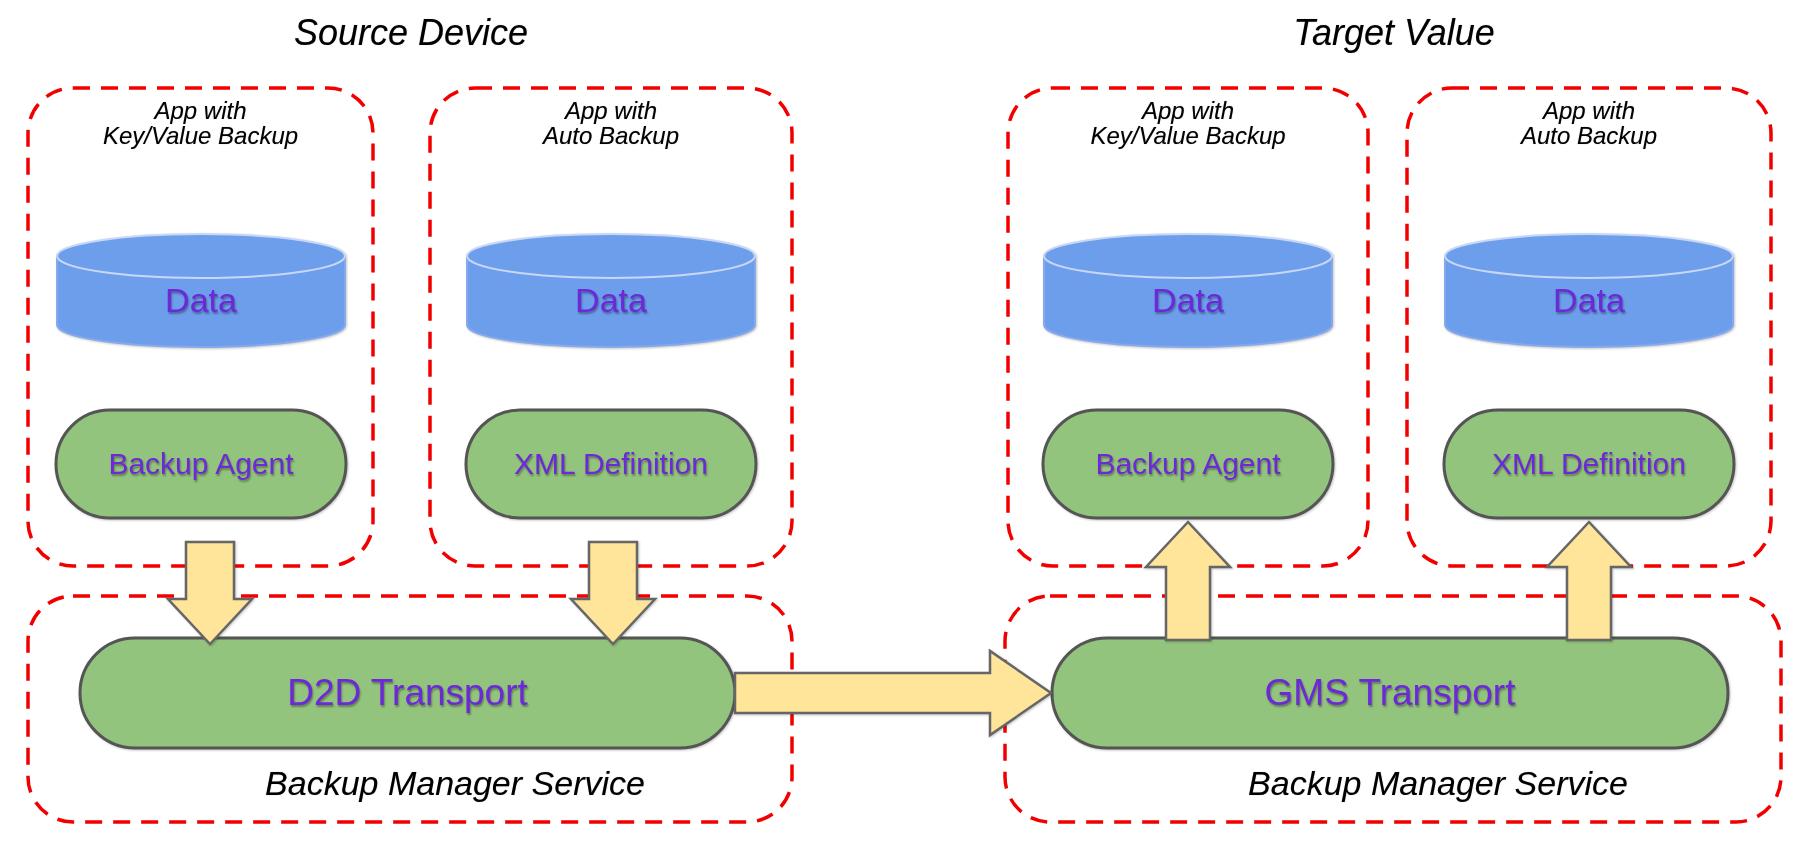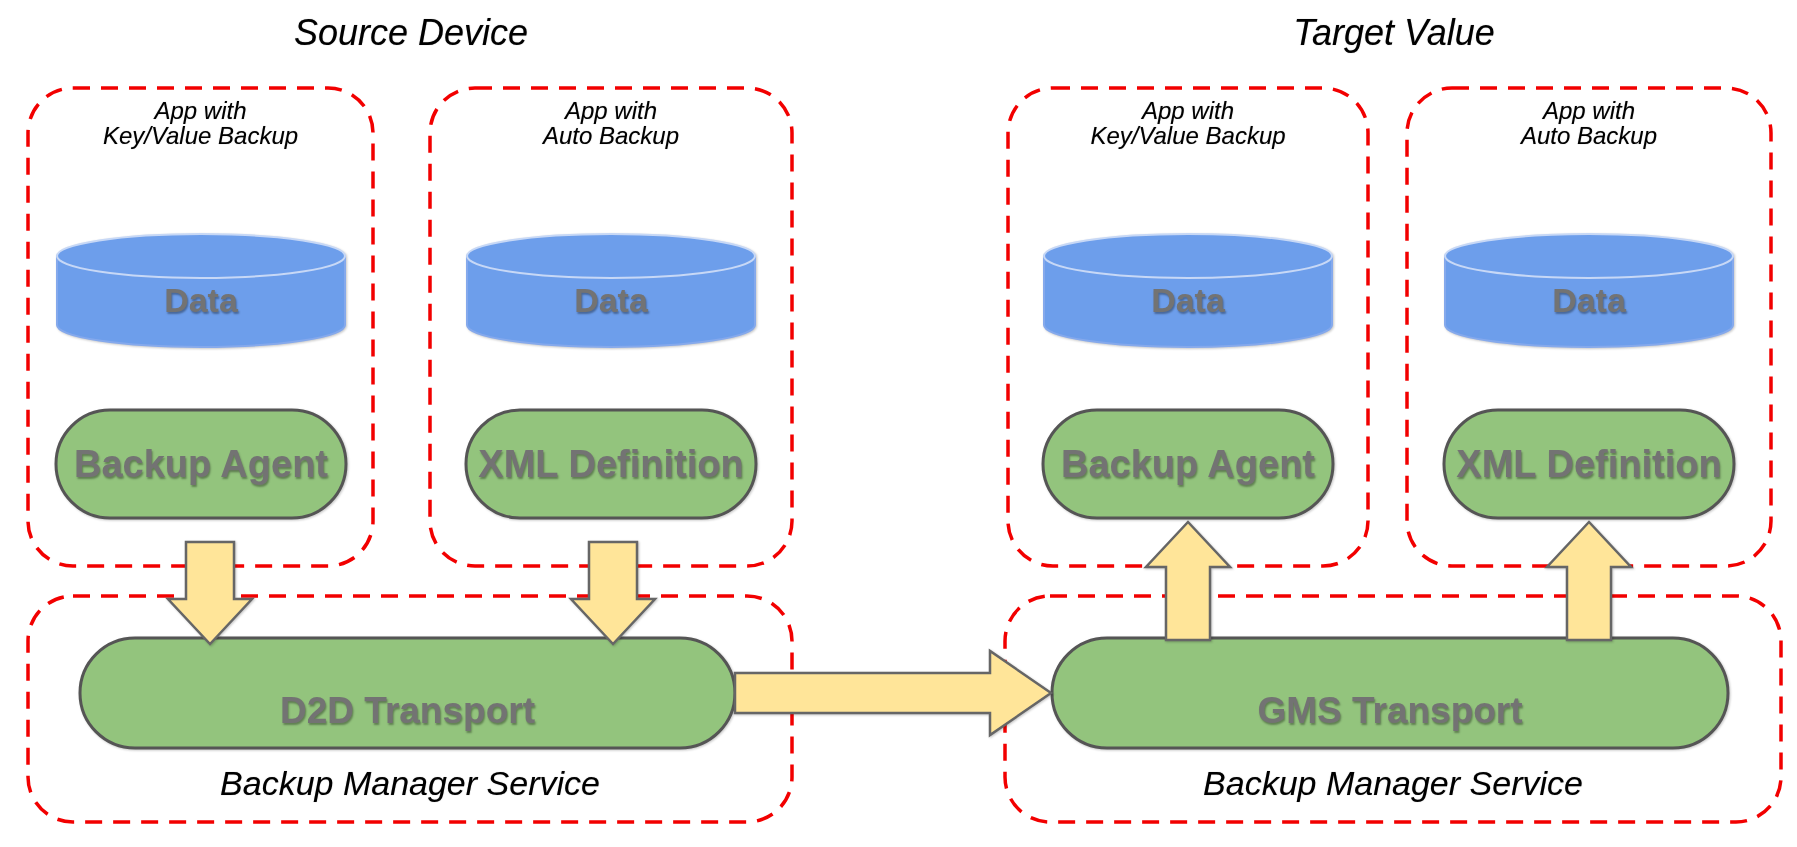--- a/index.html
+++ b/index.html
@@ -14,30 +14,31 @@
   .t { position:absolute; text-align:center; white-space:nowrap; }
   .title {
     font-style:italic; font-size:36px; color:#000;
     text-shadow:0 0 1px rgba(60,60,60,.45);
   }
   .applabel {
     font-style:italic; font-size:24px; line-height:1.06; color:#000;
     white-space:normal; text-shadow:0 0 1px rgba(60,60,60,.45);
   }
   .wlabel {
-    color:#737373; font-weight:bold;
+    color:#6d28d9; font-weight:normal;
     text-shadow:1px 1.5px 2px rgba(0,0,0,.35);
     display:flex; align-items:center; justify-content:center;
   }
   .data-label      { font-size:34px; }
-  .comp-label      { font-size:38px; }
-  .transport-label { font-size:37px;margin-top:18px; }
+  .comp-label      { font-size:30px; }
+  .transport-label { font-size:37px; }
   .bms-label {
     font-style:italic; font-size:34px; color:#000;
     text-shadow:0 0 1px rgba(60,60,60,.45);
+    margin-left:45px;
   }
   .dashedbox { fill:none; stroke:#f20000; stroke-width:3.5; }
   .pill   { fill:#93c47d; stroke:#555555; stroke-width:3; }
   .arrow  { fill:#ffe599; stroke:#666666; stroke-width:2.5; }
   .cylbody{ fill:#6d9eeb; stroke:#85a9ec; stroke-width:2; }
   .cylrim { fill:#6d9eeb; stroke:#c7d8f6; stroke-width:2; }
   .shadow { filter:drop-shadow(1px 1.5px 1px rgba(0,0,0,.22)); }
 </style>
 </head>
 <body>

